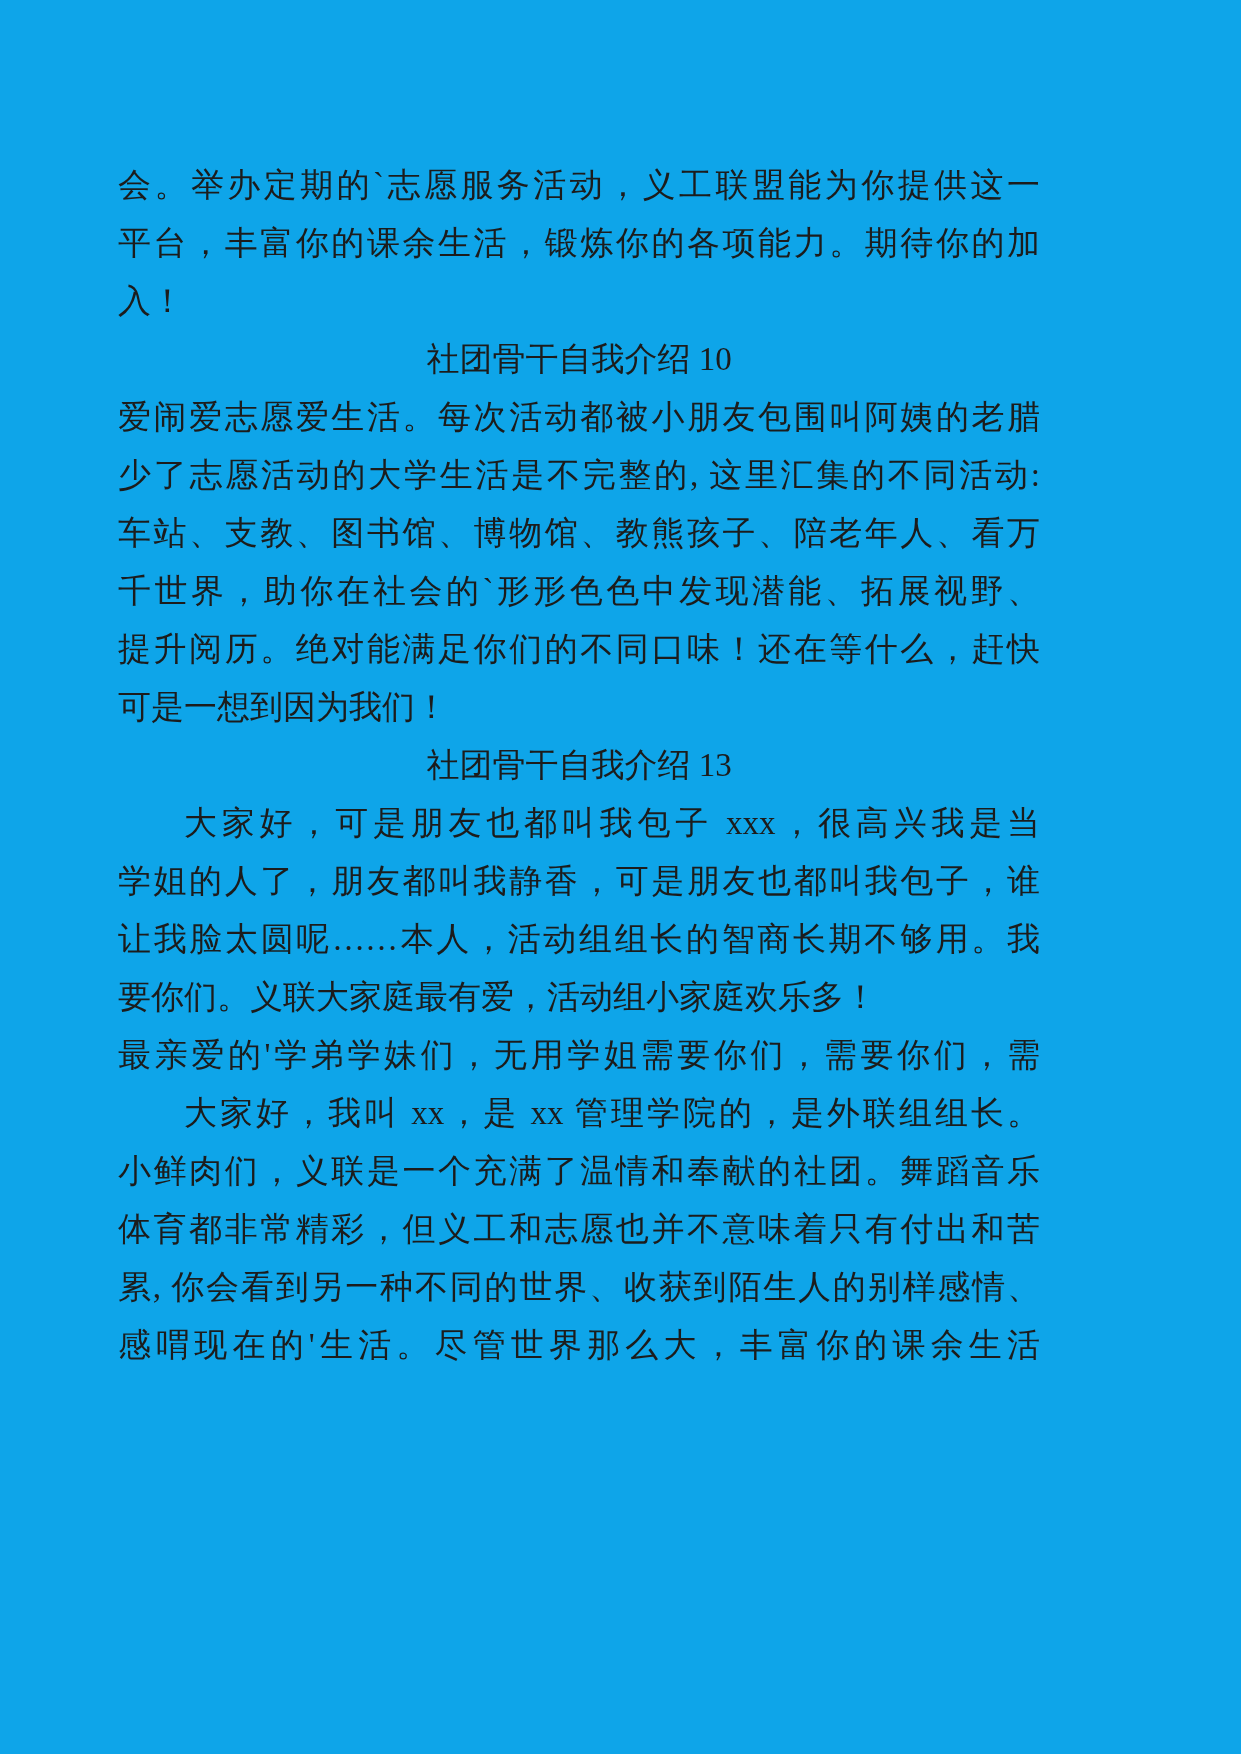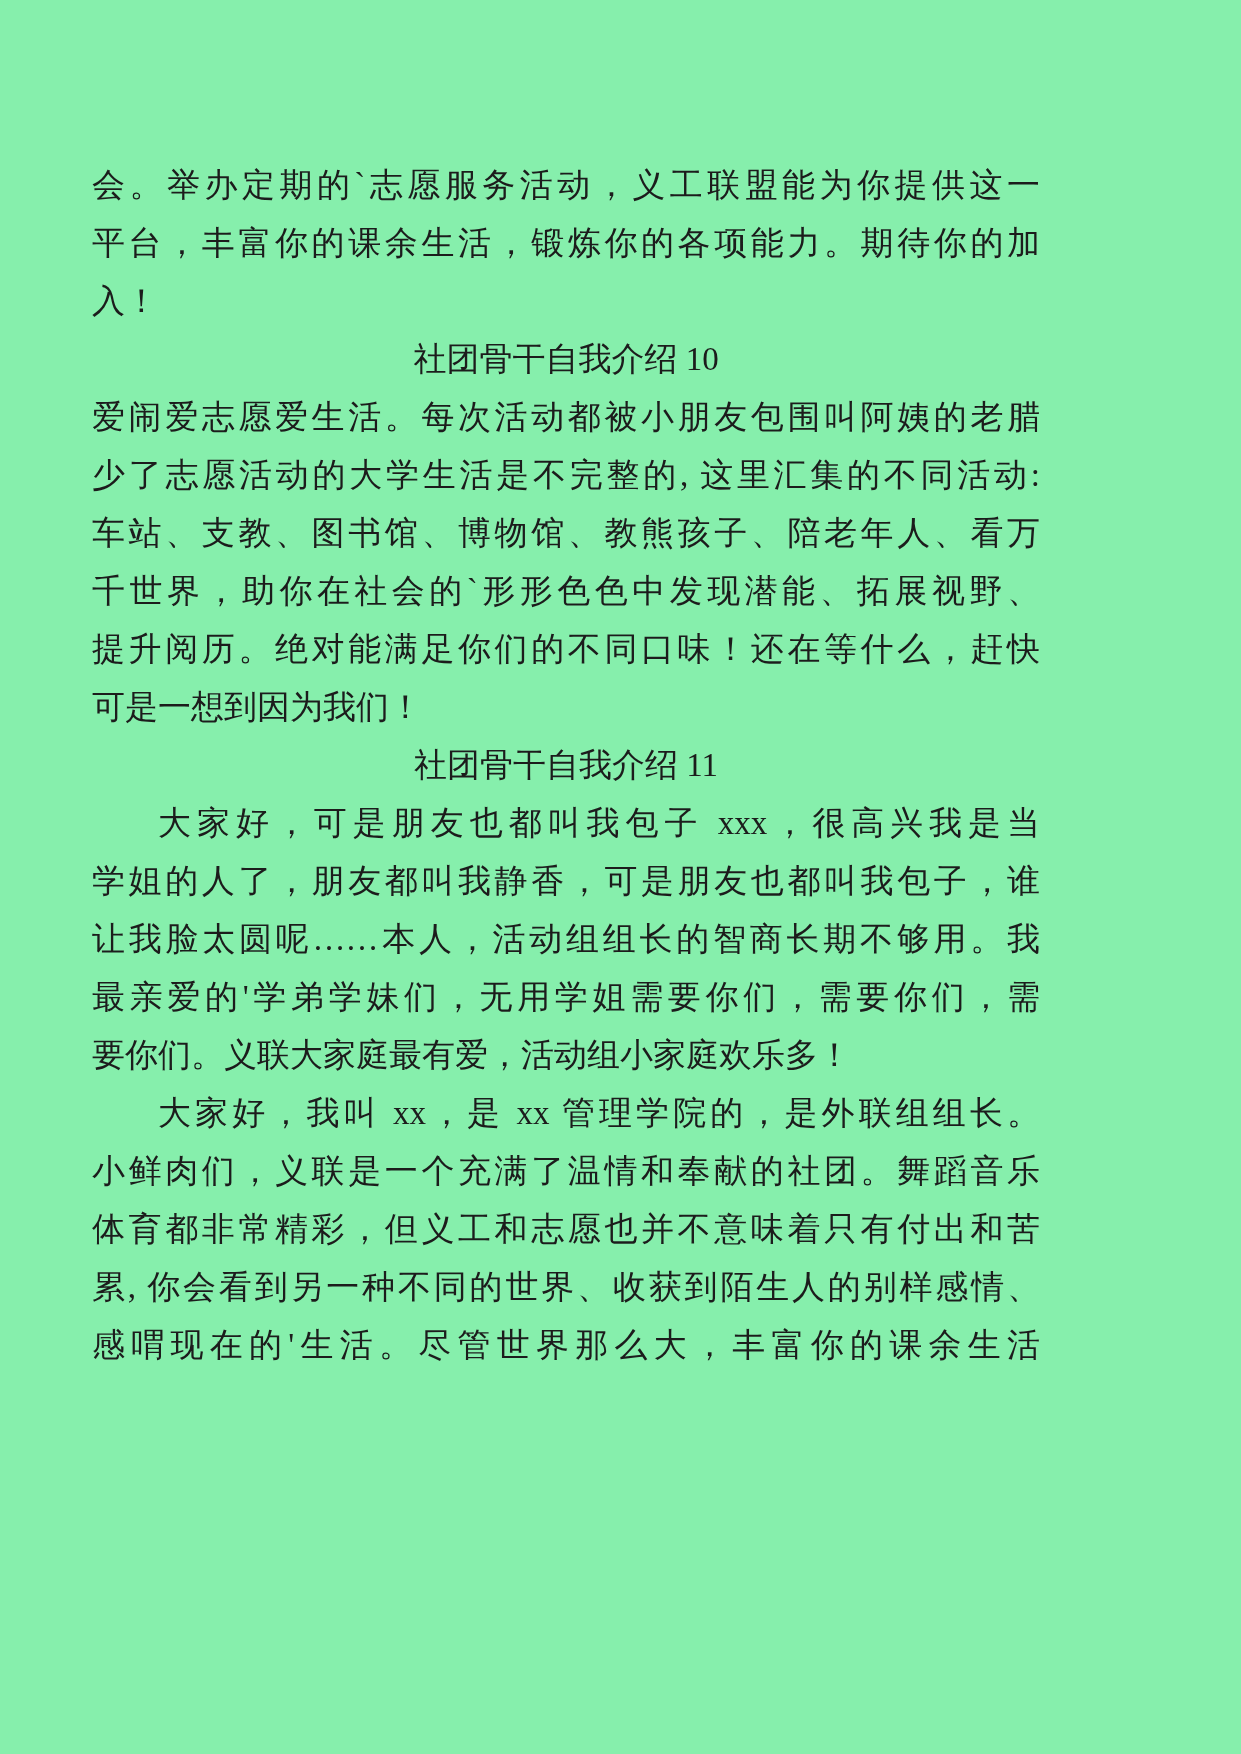--- a/index.html
+++ b/index.html
@@ -11,22 +11,22 @@
     width: 1241px;
     height: 1754px;
     font-family: "Liberation Serif", "DejaVu Serif", serif;
     color: #1c1c1c;
     overflow: hidden;
   }
   .page {
     box-sizing: border-box;
     width: 1241px;
     height: 1754px;
-    padding: 156px 201px 0 92px;
-    background: #86efac;
+    padding: 156px 201px 0 118px;
+    background: #0ea5e9;
     overflow: hidden;
   }
   .para, .heading {
     margin: 0;
     padding: 0;
     font-size: 33px;
     font-weight: 400;
     line-height: 58px;
   }
   .line {
@@ -63,28 +63,28 @@
 
   <p class="para">
     <span class="line fill">爱闹爱志愿爱生活。每次活动都被小朋友包围叫阿姨的老腊</span>
     <span class="line fill">少了志愿活动的大学生活是不完整的, 这里汇集的不同活动:</span>
     <span class="line fill">车站、支教、图书馆、博物馆、教熊孩子、陪老年人、看万</span>
     <span class="line fill">千世界，助你在社会的`形形色色中发现潜能、拓展视野、</span>
     <span class="line fill">提升阅历。绝对能满足你们的不同口味！还在等什么，赶快</span>
     <span class="line end">可是一想到因为我们！</span>
   </p>
 
-  <h2 class="heading">社团骨干自我介绍 11</h2>
+  <h2 class="heading">社团骨干自我介绍 13</h2>
 
   <p class="para">
     <span class="line fill indent">大家好，可是朋友也都叫我包子 xxx，很高兴我是当</span>
     <span class="line fill">学姐的人了，朋友都叫我静香，可是朋友也都叫我包子，谁</span>
     <span class="line fill">让我脸太圆呢……本人，活动组组长的智商长期不够用。我</span>
+    <span class="line end">要你们。义联大家庭最有爱，活动组小家庭欢乐多！</span>
     <span class="line fill">最亲爱的'学弟学妹们，无用学姐需要你们，需要你们，需</span>
-    <span class="line end">要你们。义联大家庭最有爱，活动组小家庭欢乐多！</span>
   </p>
 
 
   <p class="para">
     <span class="line fill indent">大家好，我叫 xx，是 xx 管理学院的，是外联组组长。</span>
     <span class="line fill">小鲜肉们，义联是一个充满了温情和奉献的社团。舞蹈音乐</span>
     <span class="line fill">体育都非常精彩，但义工和志愿也并不意味着只有付出和苦</span>
     <span class="line fill">累, 你会看到另一种不同的世界、收获到陌生人的别样感情、</span>
     <span class="line fill">感喟现在的'生活。尽管世界那么大，丰富你的课余生活</span>
   </p>

